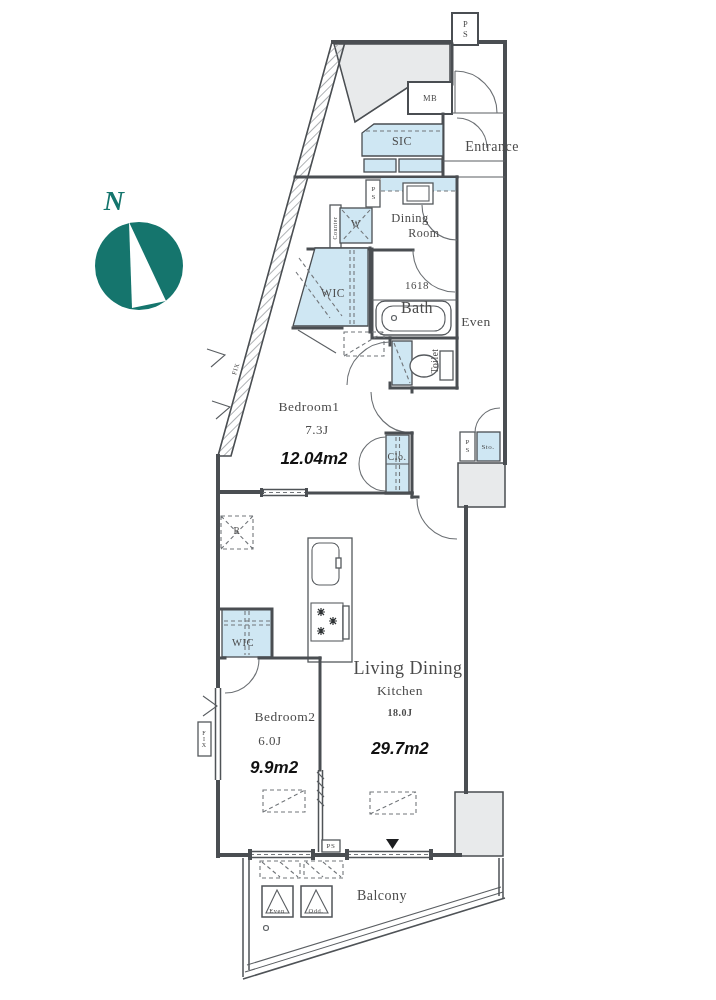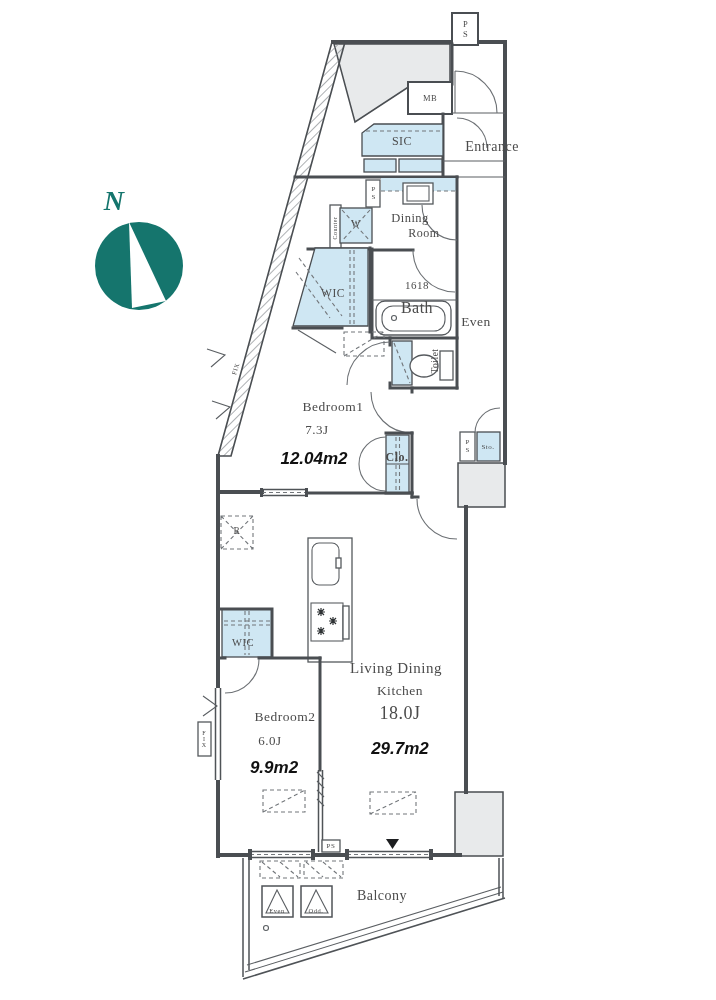--- a/index.html
+++ b/index.html
@@ -227,38 +227,38 @@
 <div class="lbl" style="left:335px;top:228px;font-size:6px;transform:translate(-50%,-50%) rotate(-90deg);">Counter</div>
 
 <div class="lbl" style="left:417px;top:268px;font-size:16px;margin-top:40px;">Bath</div>
 <div class="lbl" style="left:417px;top:285px;font-size:11px;text-align:center;">1618</div>
 <div class="lbl" style="left:333px;top:294px;font-size:11.5px;">WIC</div>
 <div class="lbl" style="left:436px;top:361px;font-size:9.5px;transform:translate(-50%,-50%) rotate(-90deg);">Toilet</div>
 <div class="lbl" style="left:476px;top:322px;font-size:13.5px;">Even</div>
 
 <div class="lbl boxed" style="left:236px;top:369px;font-size:6.5px;transform:translate(-50%,-50%) rotate(-73deg);">FIX</div>
 
-<div class="lbl" style="left:333px;top:407px;font-size:13.5px;">Bedroom1</div>
+<div class="lbl" style="left:309px;top:407px;font-size:13.5px;">Bedroom1</div>
 <div class="lbl" style="left:317px;top:429px;font-size:13px;">7.3J</div>
 <div class="lbl area" style="left:314px;top:458px;font-size:17px;font-style:italic;">12.04m2</div>
-<div class="lbl" style="left:397px;top:457px;font-size:12px;font-weight:bold;">Clo.</div>
+<div class="lbl" style="left:397px;top:457px;font-size:10px;">Clo.</div>
 <div class="lbl vtext" style="left:467px;top:446px;font-size:7px;">PS</div>
 <div class="lbl" style="left:488px;top:447px;font-size:7px;">Sto.</div>
 
 <div class="lbl" style="left:237px;top:532px;font-size:9.5px;">R</div>
 <div class="lbl" style="left:243px;top:643px;font-size:10.5px;">WIC</div>
 <div class="lbl vtext" style="left:204px;top:739px;font-size:6px;">FIX</div>
 
 <div class="lbl" style="left:285px;top:717px;font-size:13.5px;">Bedroom2</div>
 <div class="lbl" style="left:270px;top:740px;font-size:13px;">6.0J</div>
 <div class="lbl area" style="left:274px;top:767px;font-size:17px;">9.9m2</div>
 
-<div class="lbl" style="left:396px;top:668px;font-size:15px;">Living Dining</div>
+<div class="lbl" style="left:408px;top:668px;font-size:18px;">Living Dining</div>
 <div class="lbl" style="left:400px;top:691px;font-size:13.5px;">Kitchen</div>
-<div class="lbl" style="left:400px;top:713px;font-size:18px;">18.0J</div>
+<div class="lbl" style="left:400px;top:713px;font-size:10px;font-weight:bold;">18.0J</div>
 <div class="lbl area" style="left:400px;top:748px;font-size:17px;">29.7m2</div>
 
 <div class="lbl" style="left:331px;top:846px;font-size:7px;">PS</div>
 <div class="lbl" style="left:382px;top:896px;font-size:14px;">Balcony</div>
 <div class="lbl" style="left:277px;top:911px;font-size:6.5px;">Even</div>
 <div class="lbl" style="left:316px;top:911px;font-size:6.5px;">Odd.</div>
 
 </div>
 
 </body></html>

